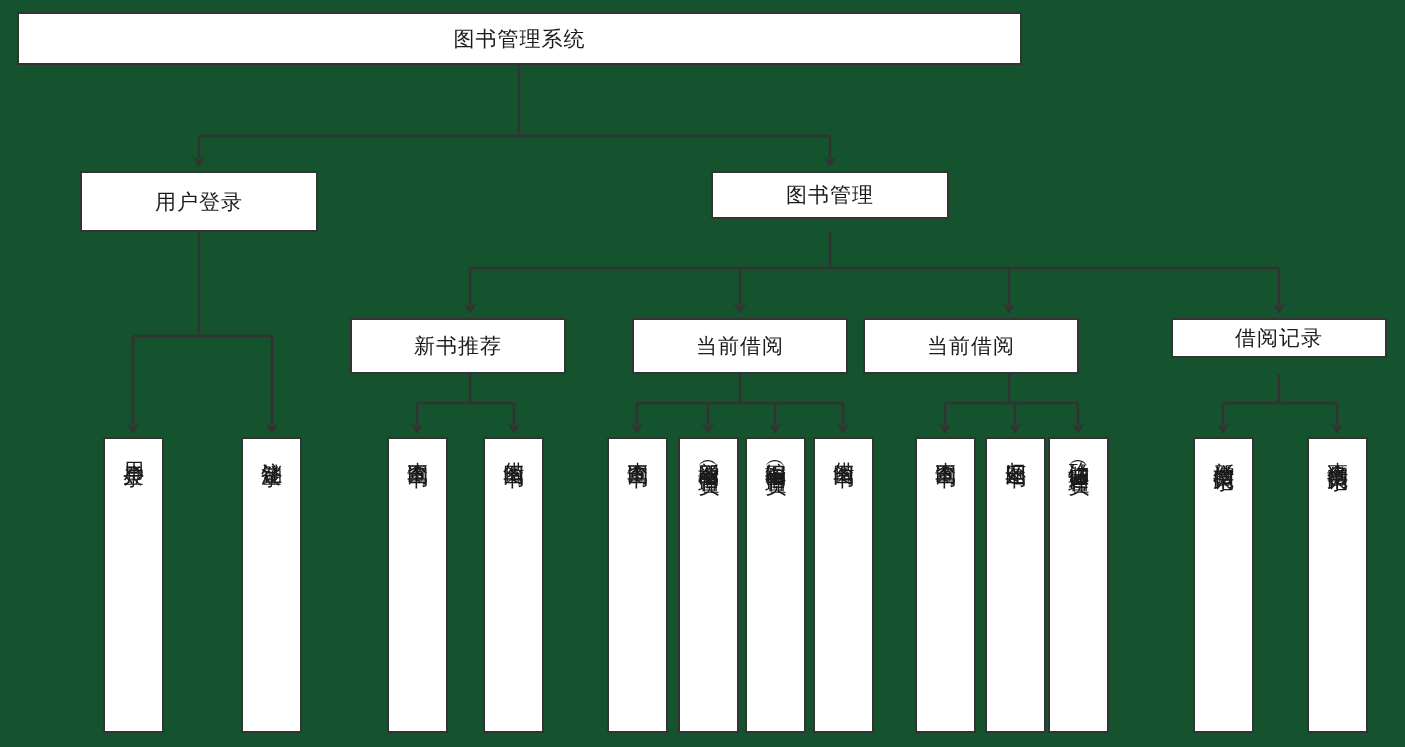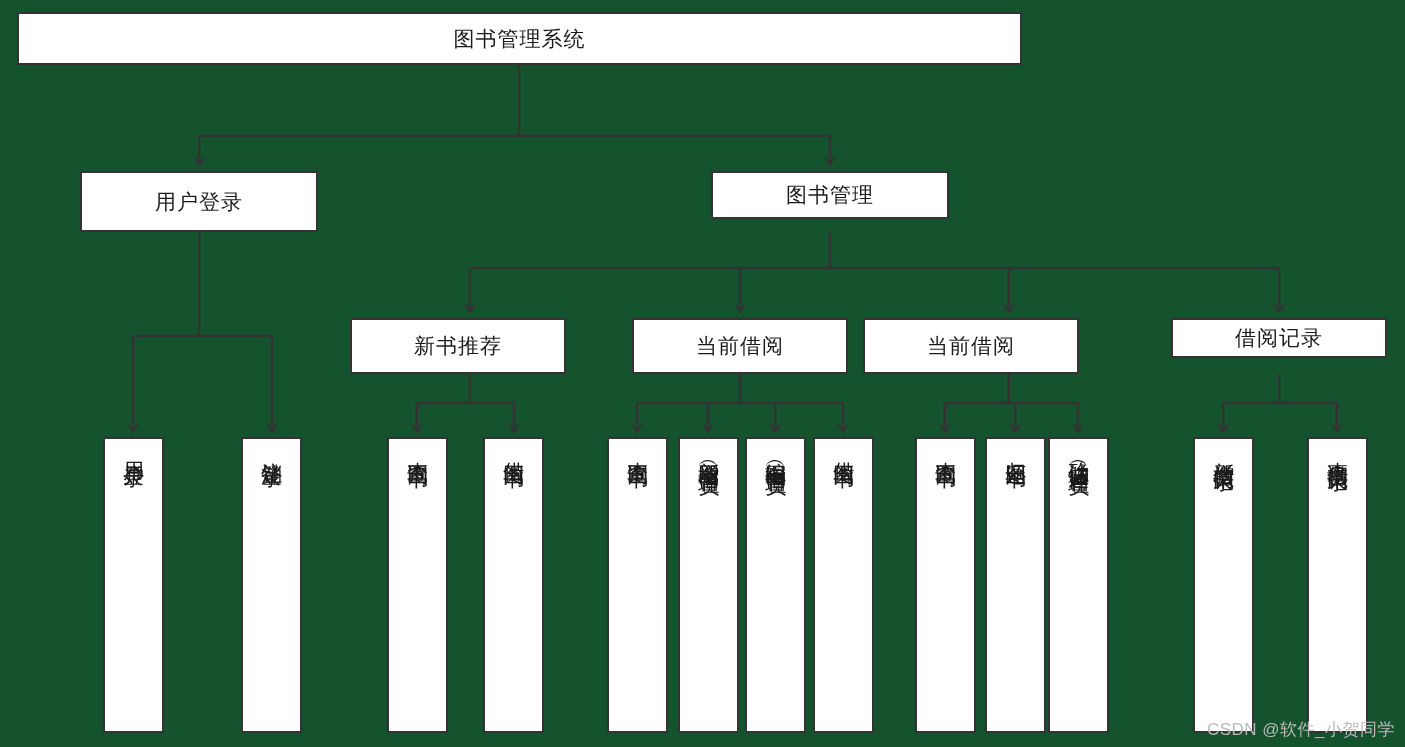--- a/index.html
+++ b/index.html
@@ -180,15 +180,14 @@
     <span class="label">确认归还（管理员）</span>
   </div>
 
   <div class="node vert" style="left:1193px; top:437px; width:61px; height:296px;">
     <span class="label">新增借阅记录</span>
   </div>
   <div class="node vert" style="left:1307px; top:437px; width:61px; height:296px;">
     <span class="label">查询借阅记录</span>
   </div>
 
-  <div id="watermark">CSDN @软件_小贺同学</div>
 
 </div>
 
 </body></html>

